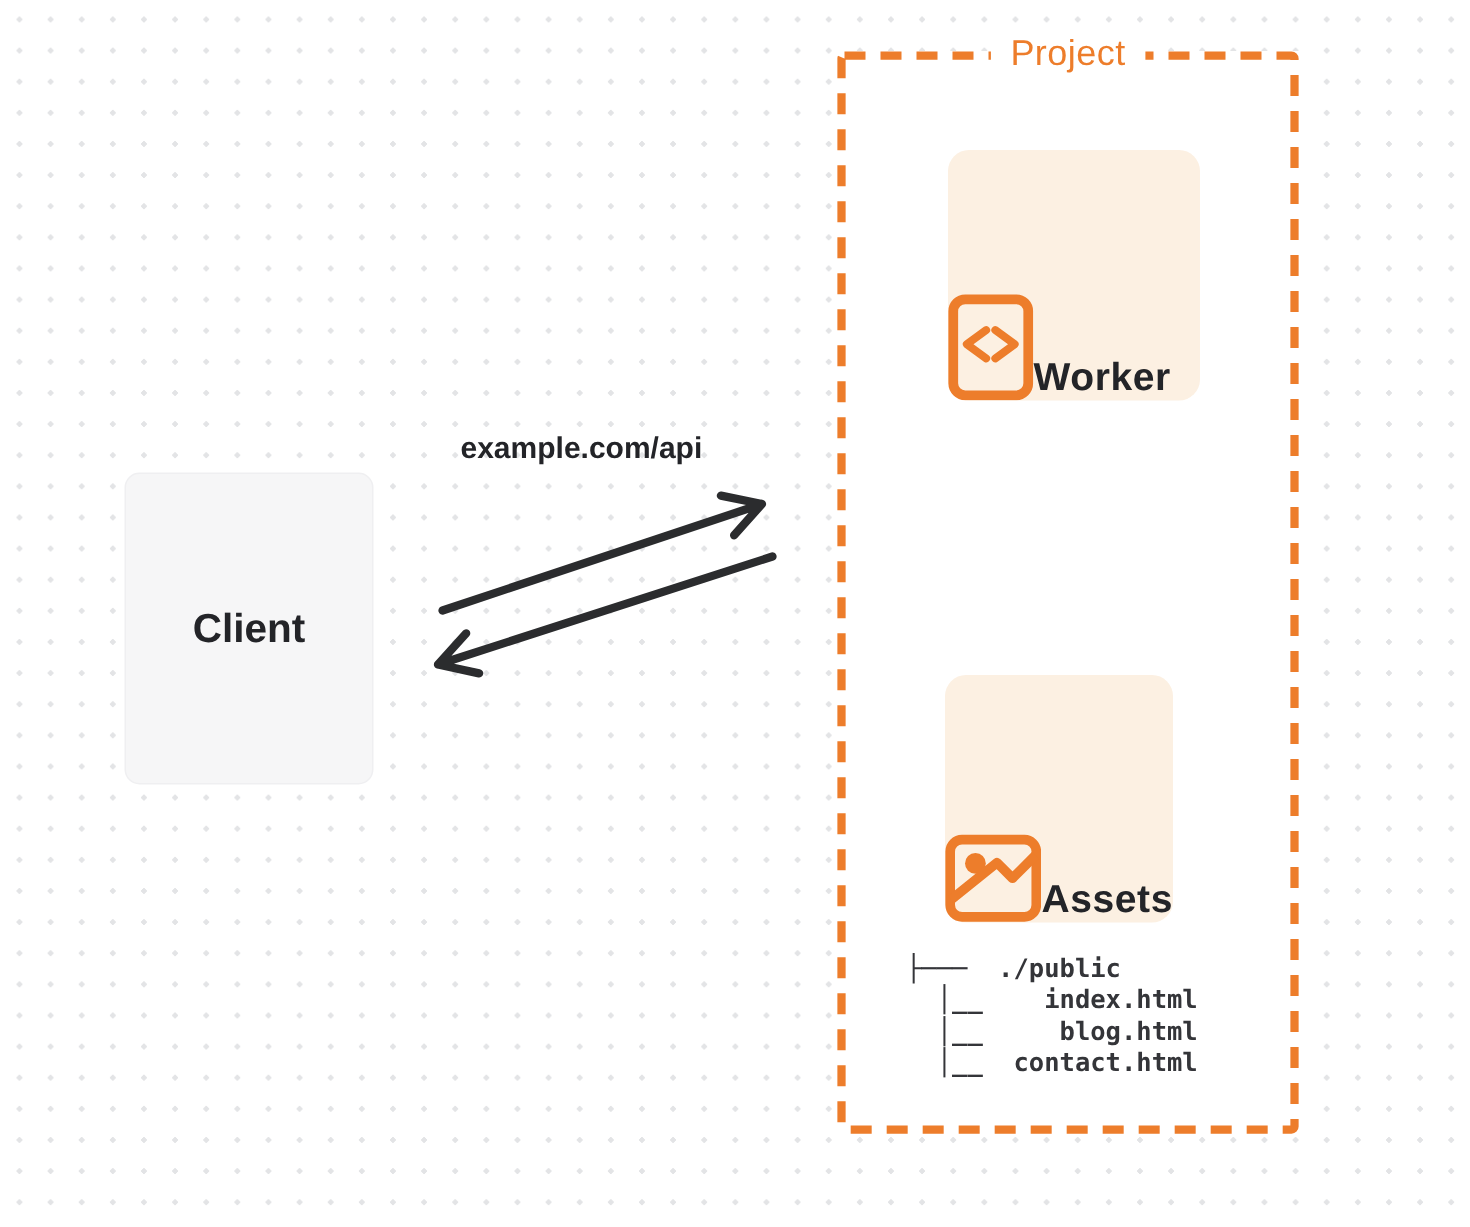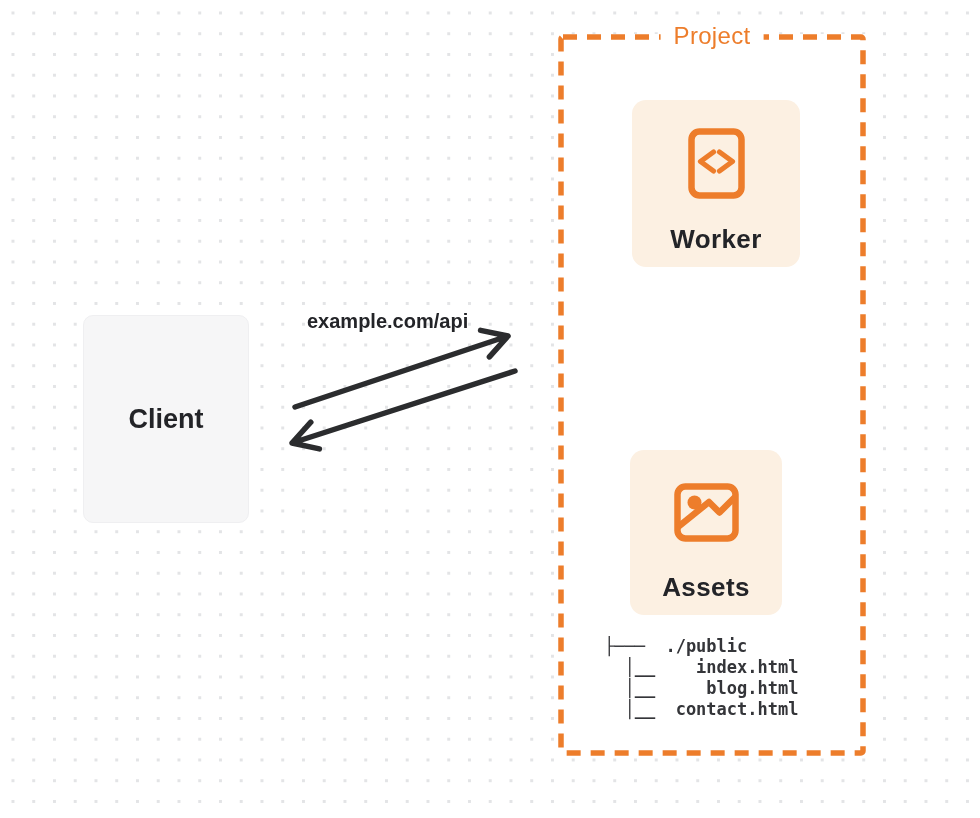--- a/index.html
+++ b/index.html
@@ -53,29 +53,28 @@
     align-items: center;
     justify-content: center;
   }
   .client-box .node-label { font-size: 27px; font-weight: 700; }
   .request-label {
     position: absolute;
     left: 307px; top: 288px;
     font-size: 20px;
     font-weight: 700;
     white-space: nowrap;
-    margin-top: 22px;
   }
   .card {
     position: absolute;
     border-radius: 14px;
     background: var(--card-bg, #fcf0e2);
     display: flex;
-    flex-direction: column;
-    align-items: center;
+    flex-direction: row;
+    align-items: flex-end;
     box-sizing: border-box;
   }
   .worker-card { left: 632px; top: 100px; width: 168px; height: 167px; padding-top: 28px; }
   .assets-card { left: 630px; top: 450px; width: 152px; height: 165px; padding-top: 33px; }
   .card .node-label { font-size: 26px; font-weight: 700; letter-spacing: 0.4px; }
   .worker-card .node-label { margin-top: 25px; }
   .assets-card .node-label { margin-top: 30px; }
   .file-tree {
     position: absolute;
     left: 604px; top: 636px;

